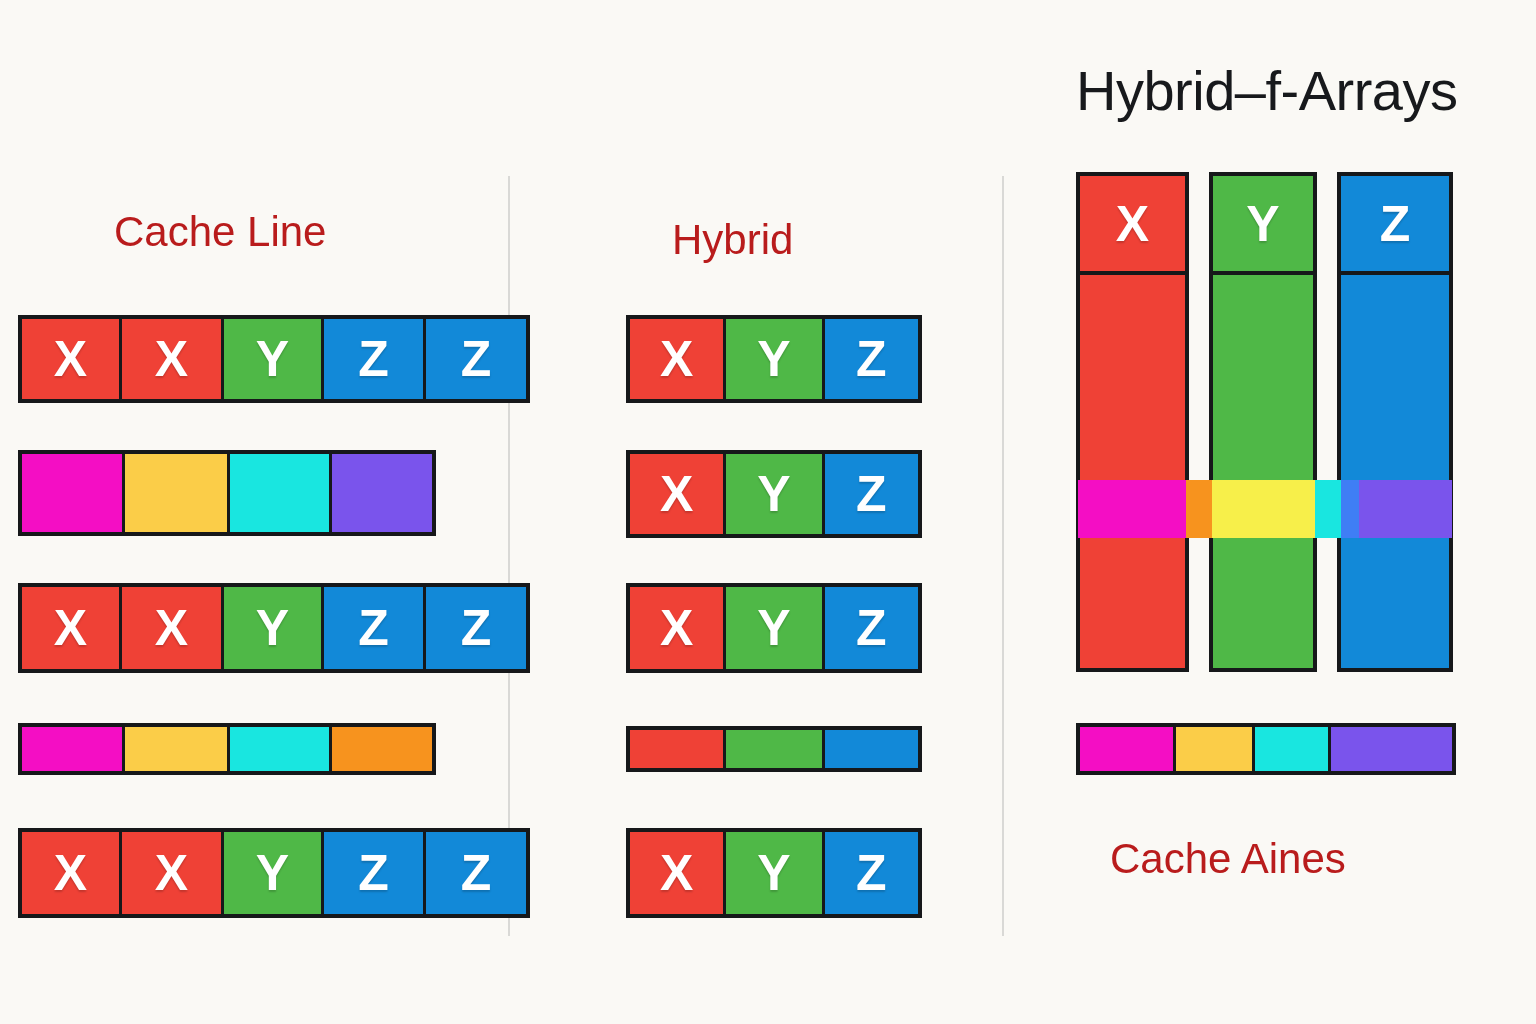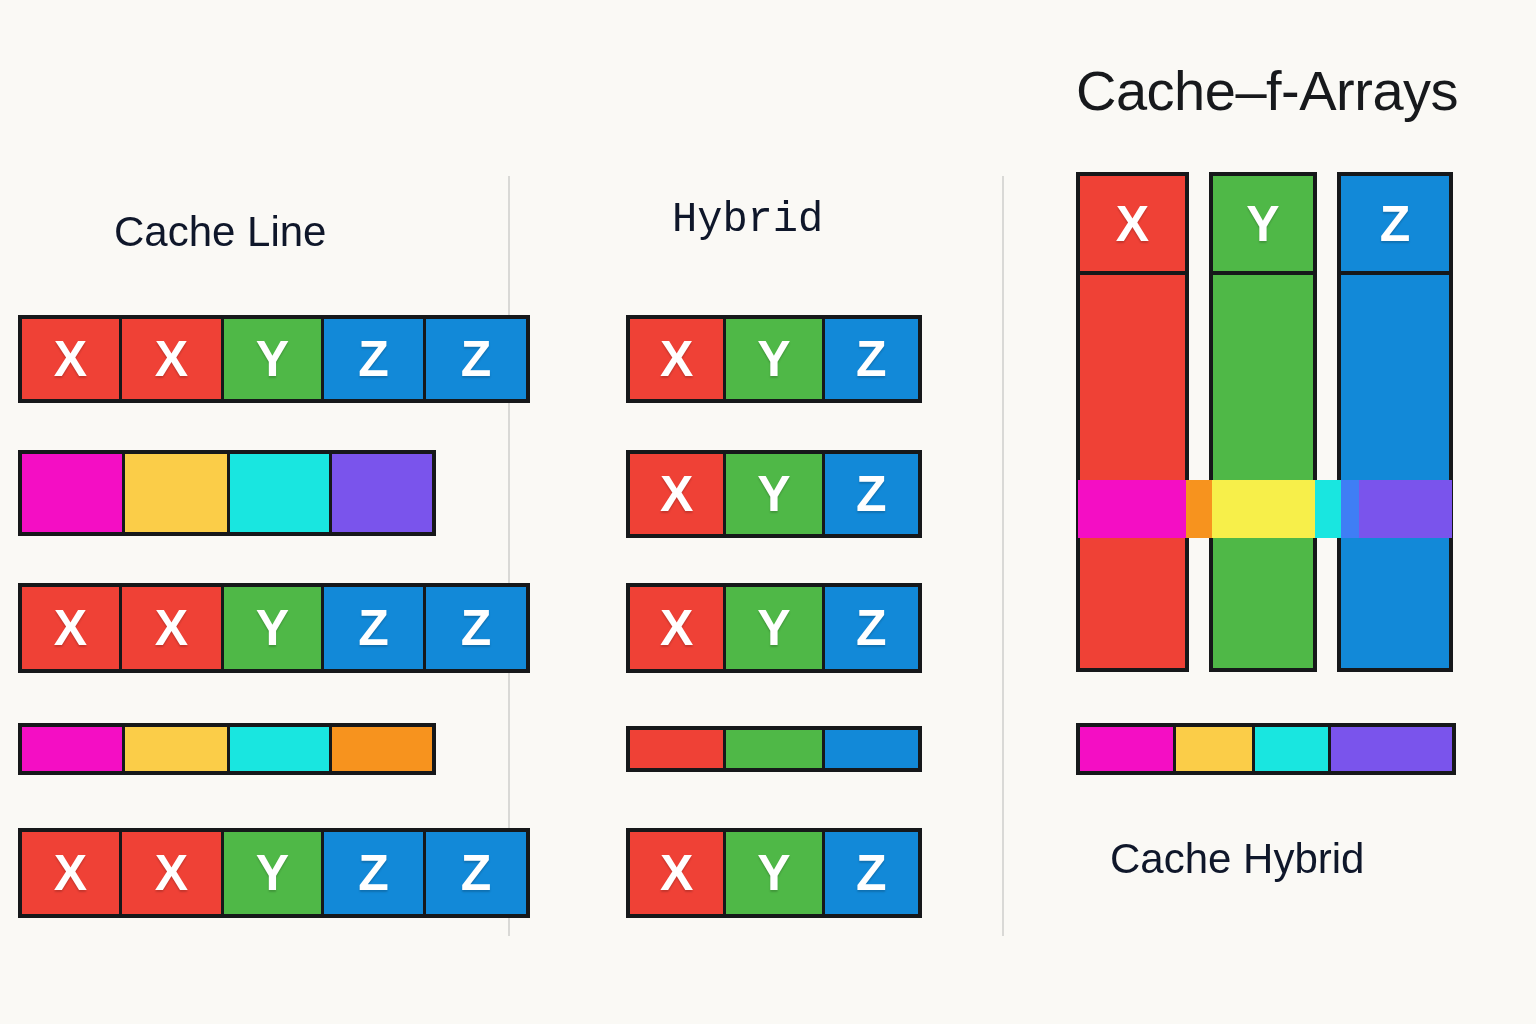--- a/index.html
+++ b/index.html
@@ -34,25 +34,25 @@
     font-size: 56px;
     font-weight: 400;
     letter-spacing: -0.5px;
     color: #17191c;
     white-space: nowrap;
   }
   .subtitle {
     position: absolute;
     font-size: 42px;
     font-weight: 400;
-    color: #0f172a;
+    color: #b91c1c;
     white-space: nowrap;
   }
   #sub-cache-line { left: 114px; top: 208px; }
-  #sub-hybrid     { left: 672px; top: 196px; font-family: Liberation Mono, monospace; }
+  #sub-hybrid     { left: 672px; top: 216px; }
   #sub-cache-lines{ left: 1110px; top: 835px; }
 
   
   .divider {
     position: absolute;
     width: 2px;
     background: #d9d9d6;
   }
   #divider-1 { left: 508px; top: 176px; height: 760px; }
   #divider-2 { left: 1002px; top: 176px; height: 760px; }
@@ -108,28 +108,28 @@
     display: flex;
     z-index: 5;
   }
   #cross-band .seg { height: 100%; }
 </style>
 </head>
 <body>
 
 <div id="canvas">
 
-  <div class="title-right">Cache–f-Arrays</div>
+  <div class="title-right">Hybrid–f-Arrays</div>
 
   <div class="divider" id="divider-1"></div>
   <div class="divider" id="divider-2"></div>
 
   <div class="subtitle" id="sub-cache-line">Cache Line</div>
   <div class="subtitle" id="sub-hybrid">Hybrid</div>
-  <div class="subtitle" id="sub-cache-lines">Cache Hybrid</div>
+  <div class="subtitle" id="sub-cache-lines">Cache Aines</div>
 
   <div class="row" id="aos-row-1" style="left:18px; top:315px; width:512px; height:88px;">
       <div class="cell" style="background: rgb(239, 65, 54); width: 100px;">X</div>
       <div class="cell" style="background: rgb(239, 65, 54); width: 102px;">X</div>
       <div class="cell" style="background: rgb(79, 184, 71); width: 100px;">Y</div>
       <div class="cell" style="background: rgb(18, 137, 216); width: 102px;">Z</div>
       <div class="cell" style="background: rgb(18, 137, 216); width: 100px;">Z</div>
     </div>
 
   <div class="row" id="aos-row-2" style="left:18px; top:450px; width:418px; height:86px;">

